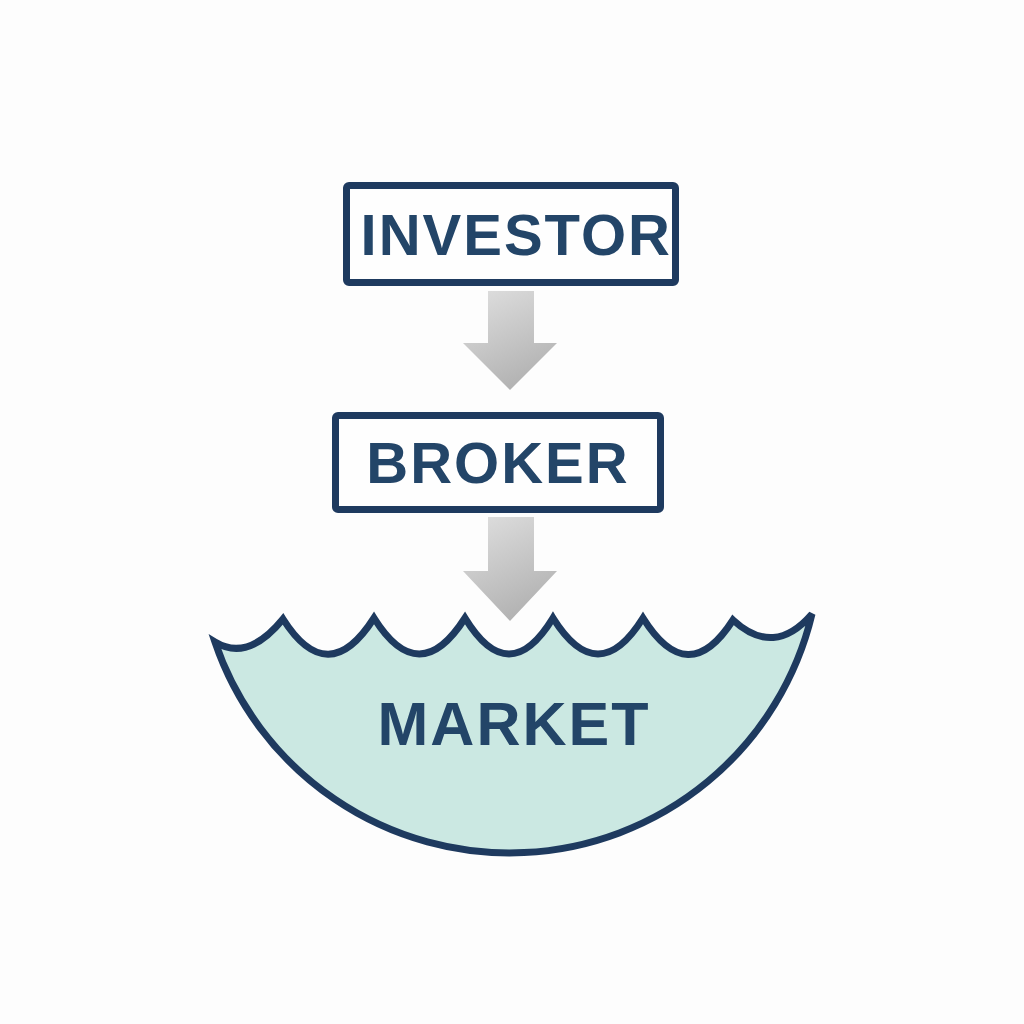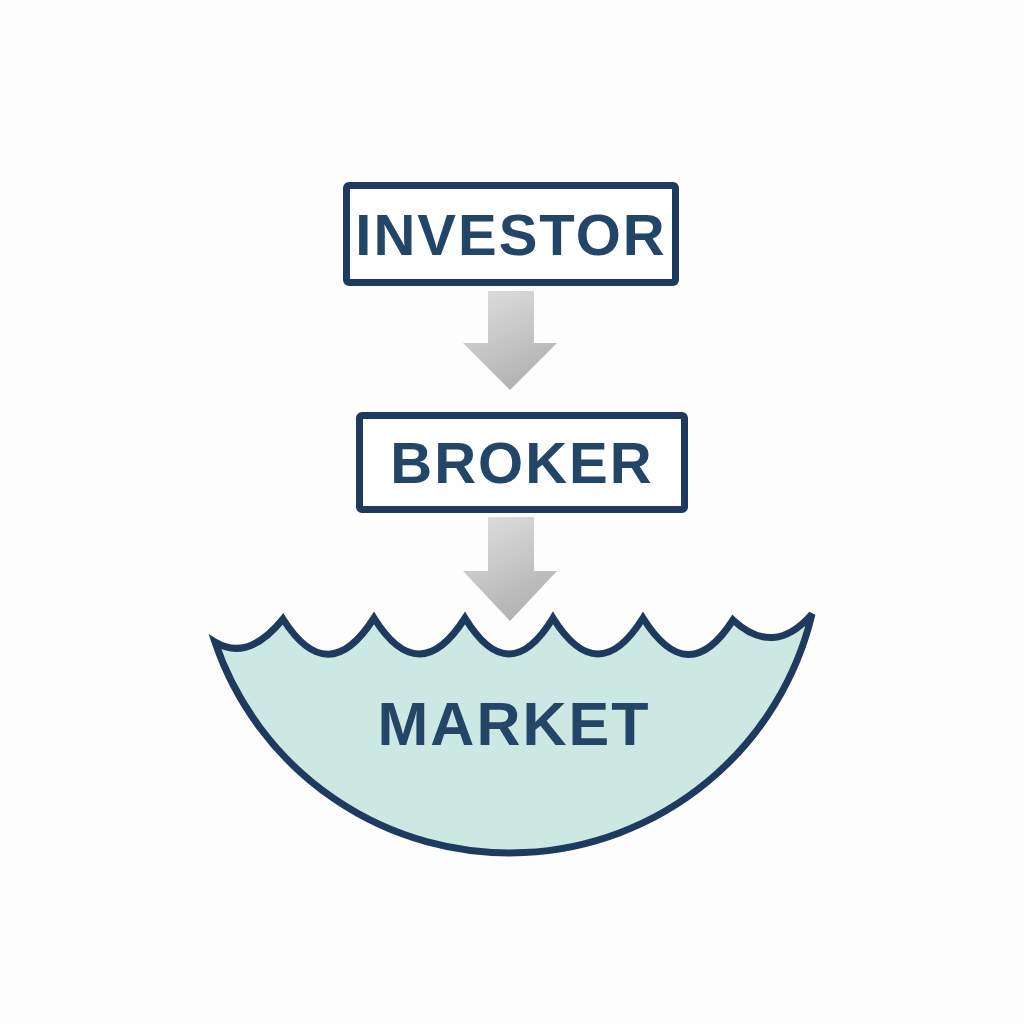--- a/index.html
+++ b/index.html
@@ -36,23 +36,24 @@
     font-weight: bold;
     font-size: 58px;
     letter-spacing: 2px;
     color: var(--text-navy, #234568);
   }
   .box-investor {
     left: 343px;
     top: 182px;
     width: 336px;
     height: 104px;
+    justify-content: flex-end;
   }
   .box-broker {
-    left: 356px;
+    left: 332px;
     top: 412px;
     width: 332px;
     height: 101px;
   }
   .market-label {
     position: absolute;
     left: 215px;
     top: 693px;
     width: 598px;
     text-align: center;

